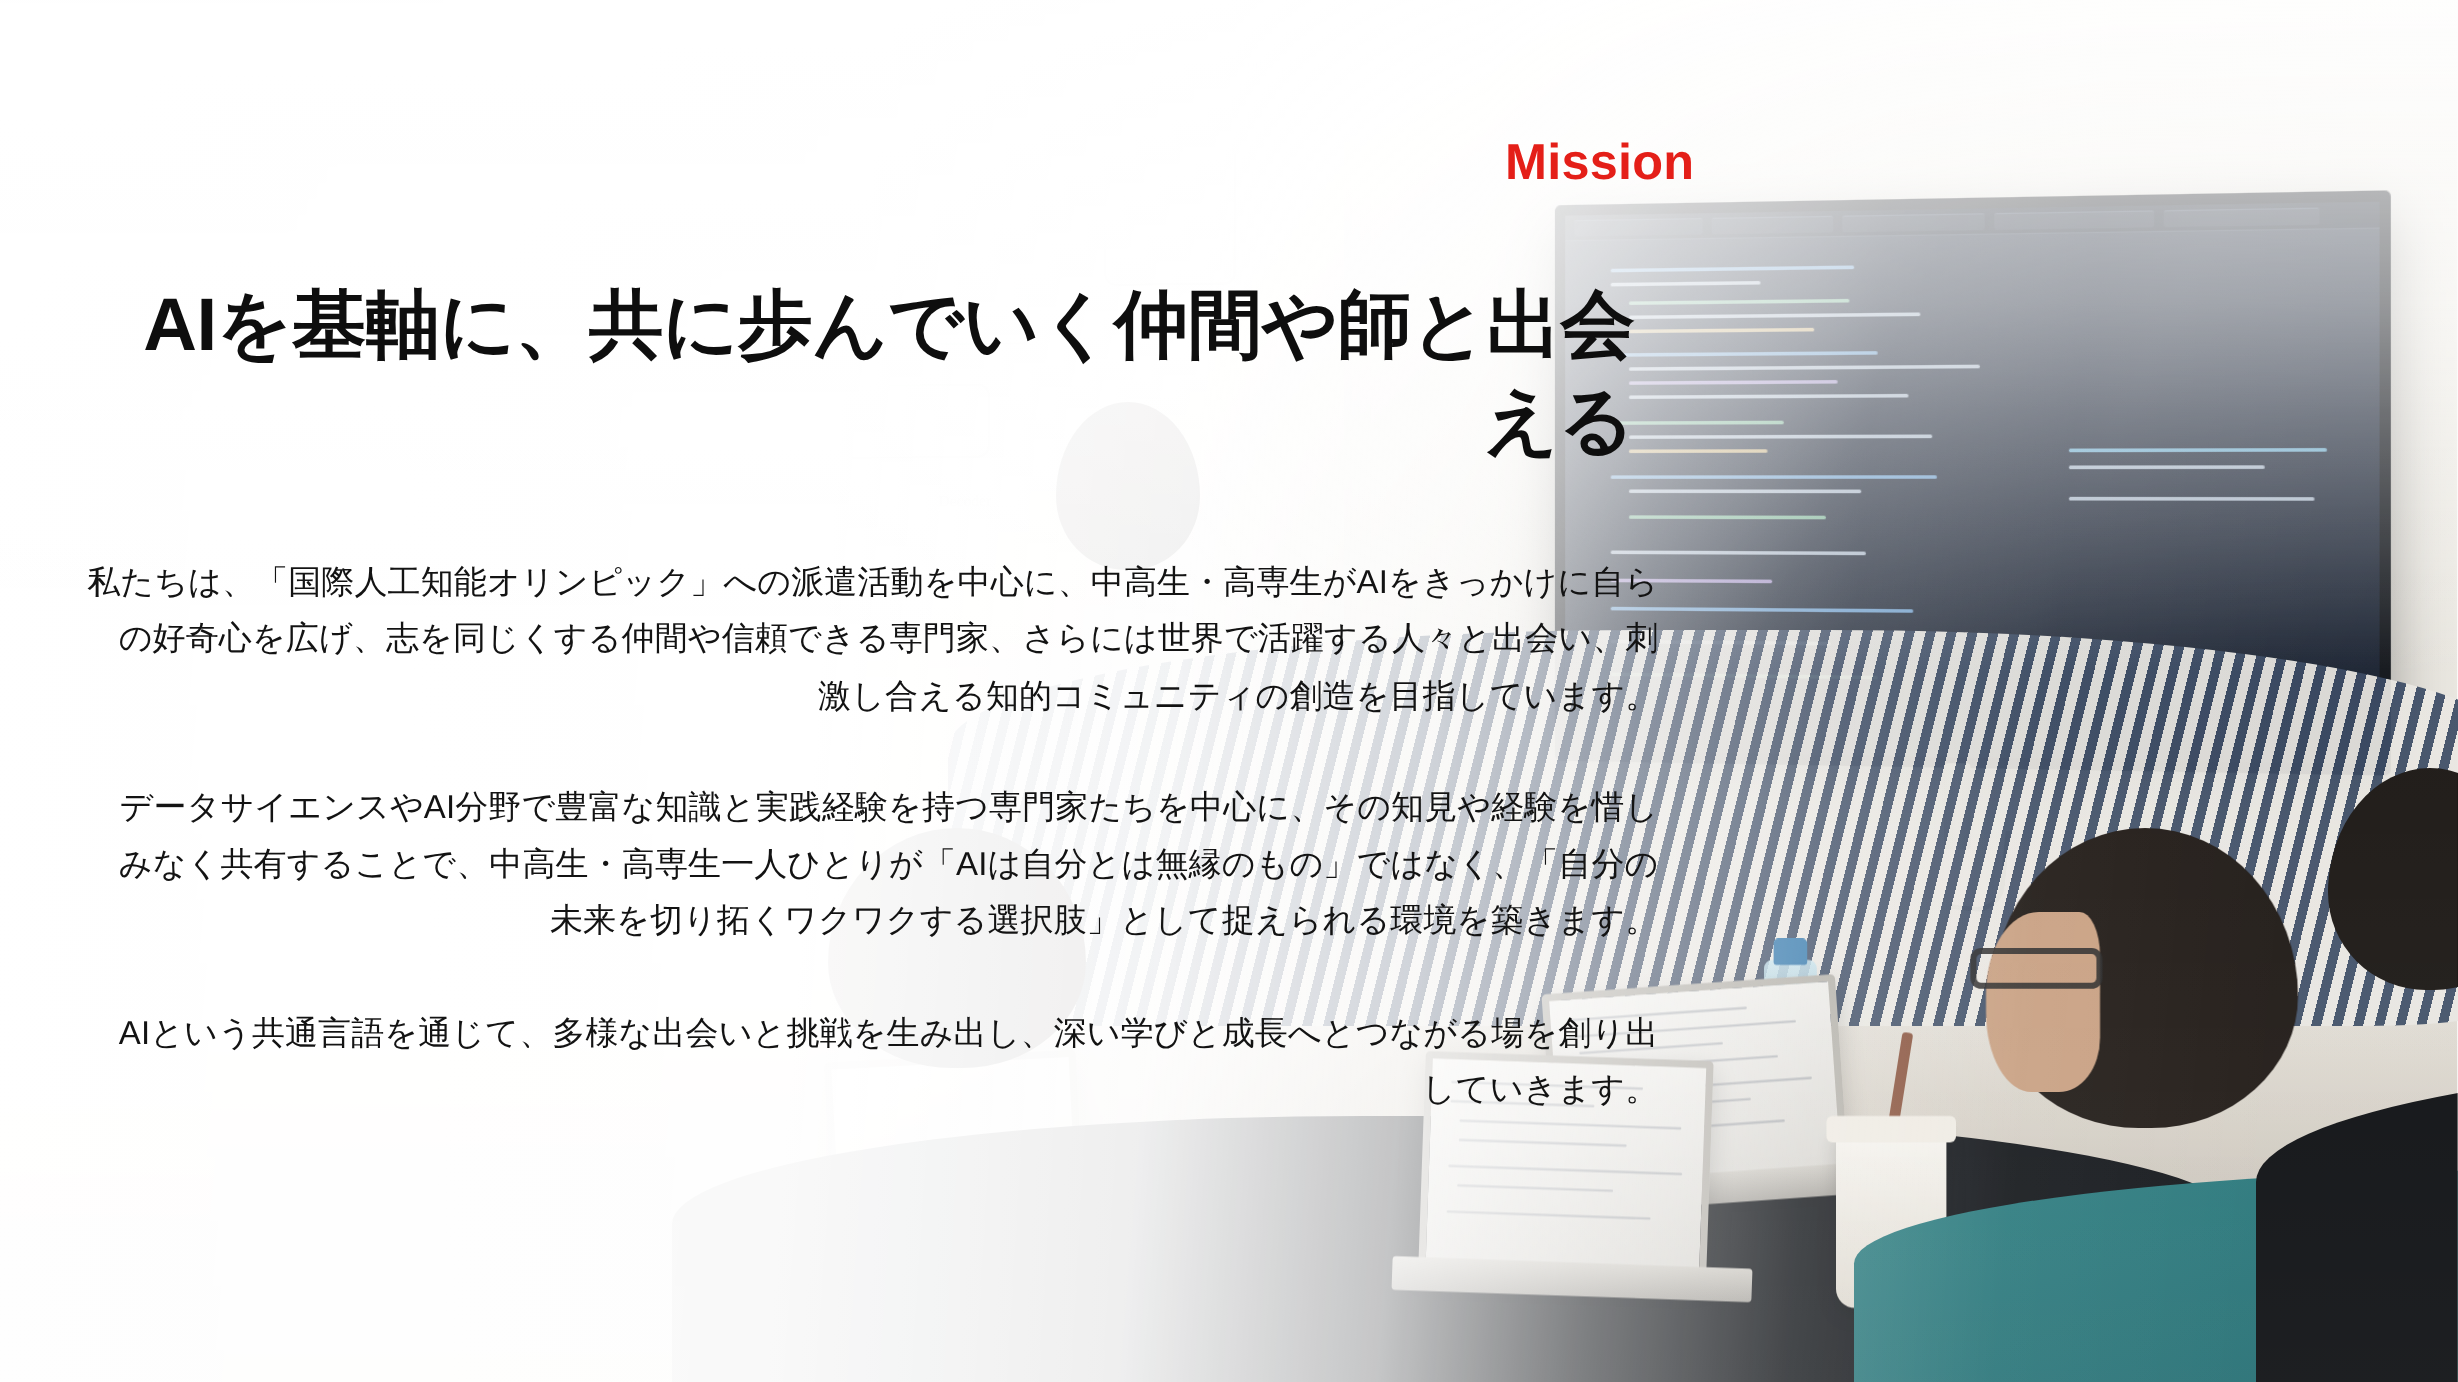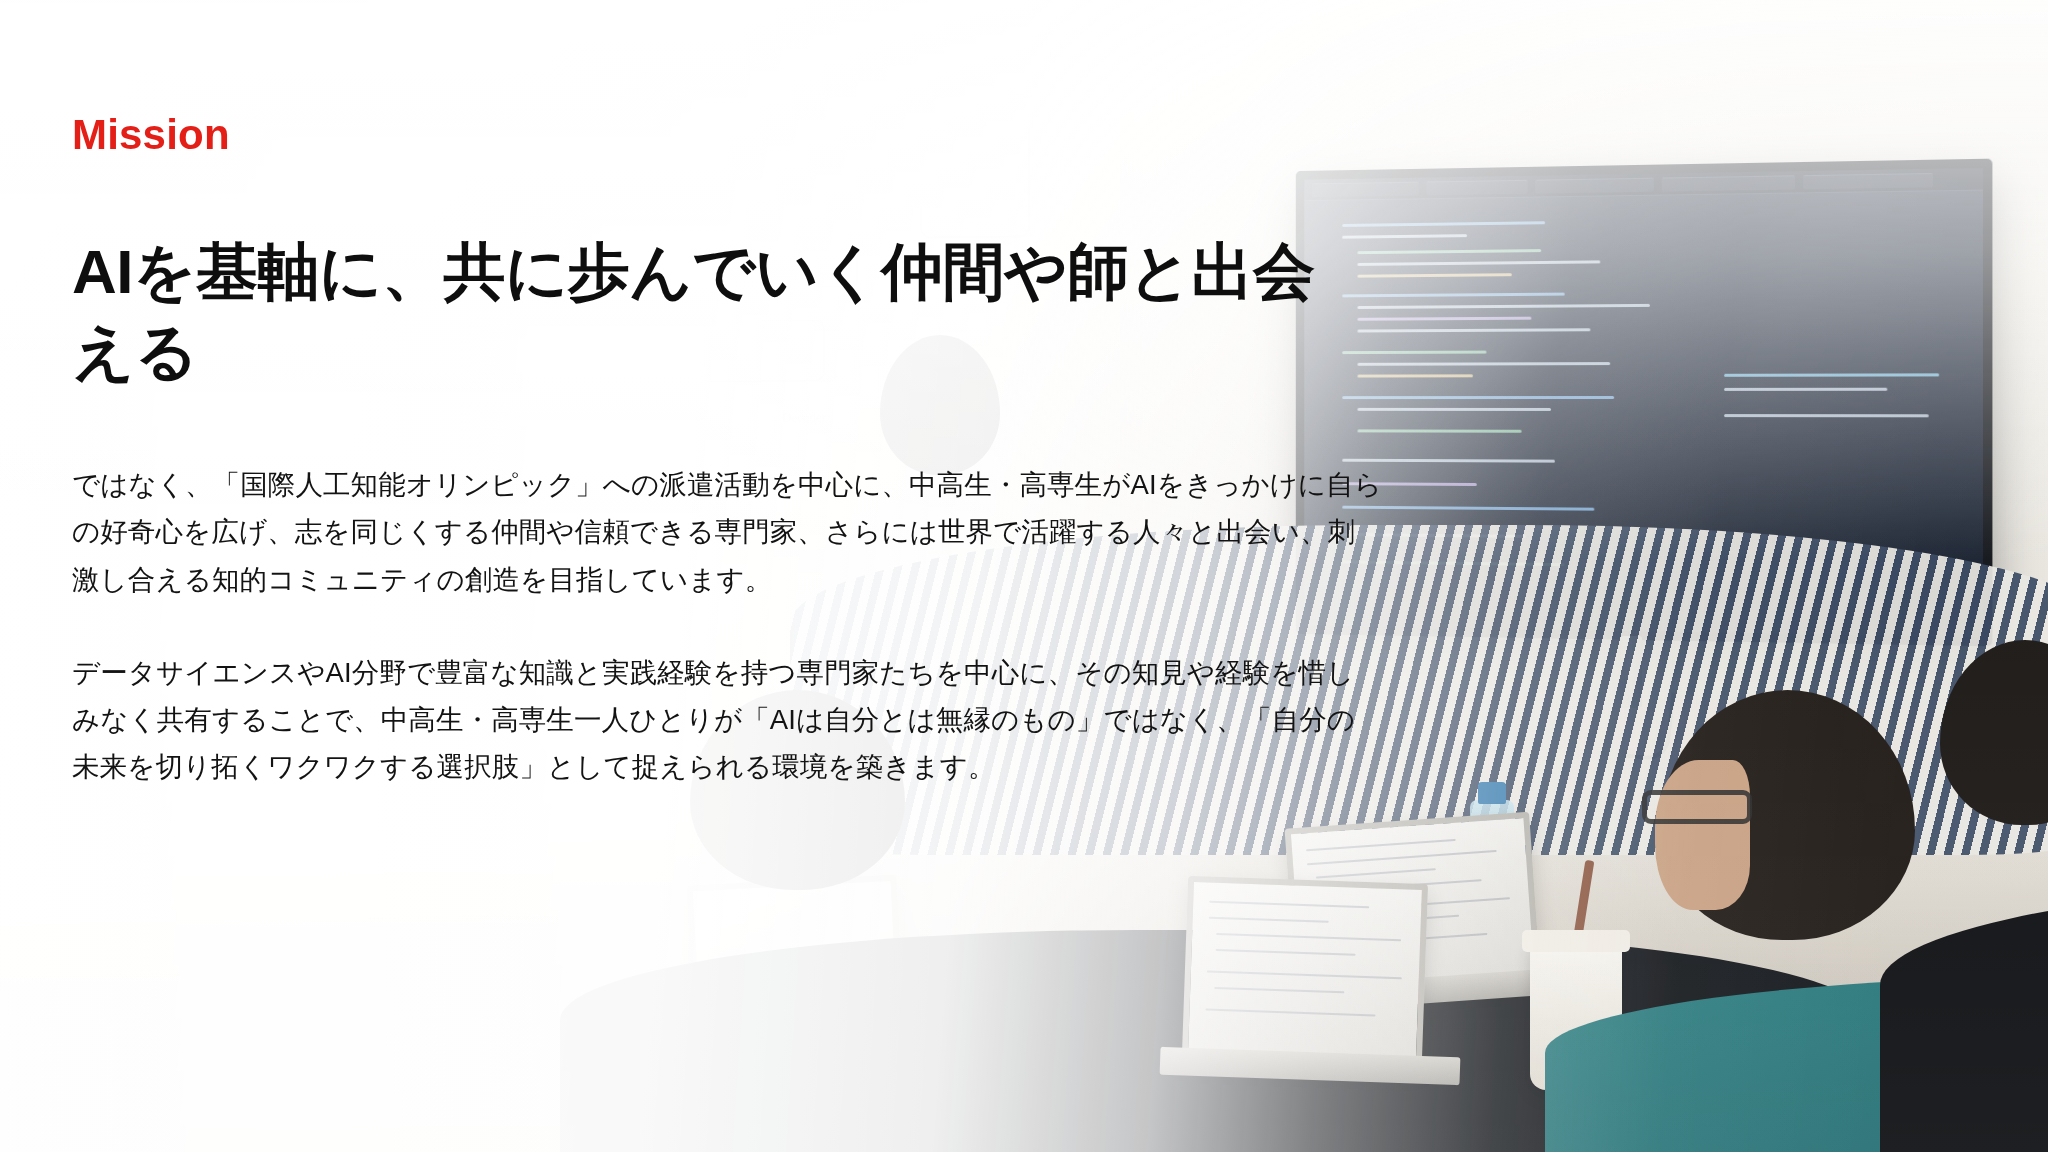--- a/index.html
+++ b/index.html
@@ -226,20 +226,21 @@
     position:absolute; left:0; top:0; right:0; height:560px;
     background:linear-gradient(180deg, rgba(255,255,255,.88) 0%, rgba(255,255,255,.55) 45%, rgba(255,255,255,0) 100%);
     pointer-events:none;
   }
 
   
   .content {
     position:absolute;
     left:72px; top:112px;
     width:1340px;
+    text-align:right;
   }
 
   .eyebrow {
     font-size:42px;
     font-weight:bold;
     letter-spacing:.2px;
     color:#e41f18;
     line-height:1.1;
   }
 
@@ -392,18 +393,19 @@
 
   <div class="content">
 
     <div class="eyebrow">Mission</div>
 
     <h1 class="headline">
       <span class="hl-line">AIを基軸に、共に歩んでいく仲間や師と出会える</span>
     </h1>
 
     <div class="body">
-      <p class="para">ではなく、「国際人工知能オリンピック」への派遣活動を中心に、中高生・高専生がAIをきっかけに自らの好奇心を広げ、志を同じくする仲間や信頼できる専門家、さらには世界で活躍する人々と出会い、刺激し合える知的コミュニティの創造を目指しています。</p>
+      <p class="para">私たちは、「国際人工知能オリンピック」への派遣活動を中心に、中高生・高専生がAIをきっかけに自らの好奇心を広げ、志を同じくする仲間や信頼できる専門家、さらには世界で活躍する人々と出会い、刺激し合える知的コミュニティの創造を目指しています。</p>
       <p class="para">データサイエンスやAI分野で豊富な知識と実践経験を持つ専門家たちを中心に、その知見や経験を惜しみなく共有することで、中高生・高専生一人ひとりが「AIは自分とは無縁のもの」ではなく、「自分の未来を切り拓くワクワクする選択肢」として捉えられる環境を築きます。</p>
+      <p class="para">AIという共通言語を通じて、多様な出会いと挑戦を生み出し、深い学びと成長へとつながる場を創り出していきます。</p>
     </div>
 
   </div>
 </div>
 
 </body></html>

